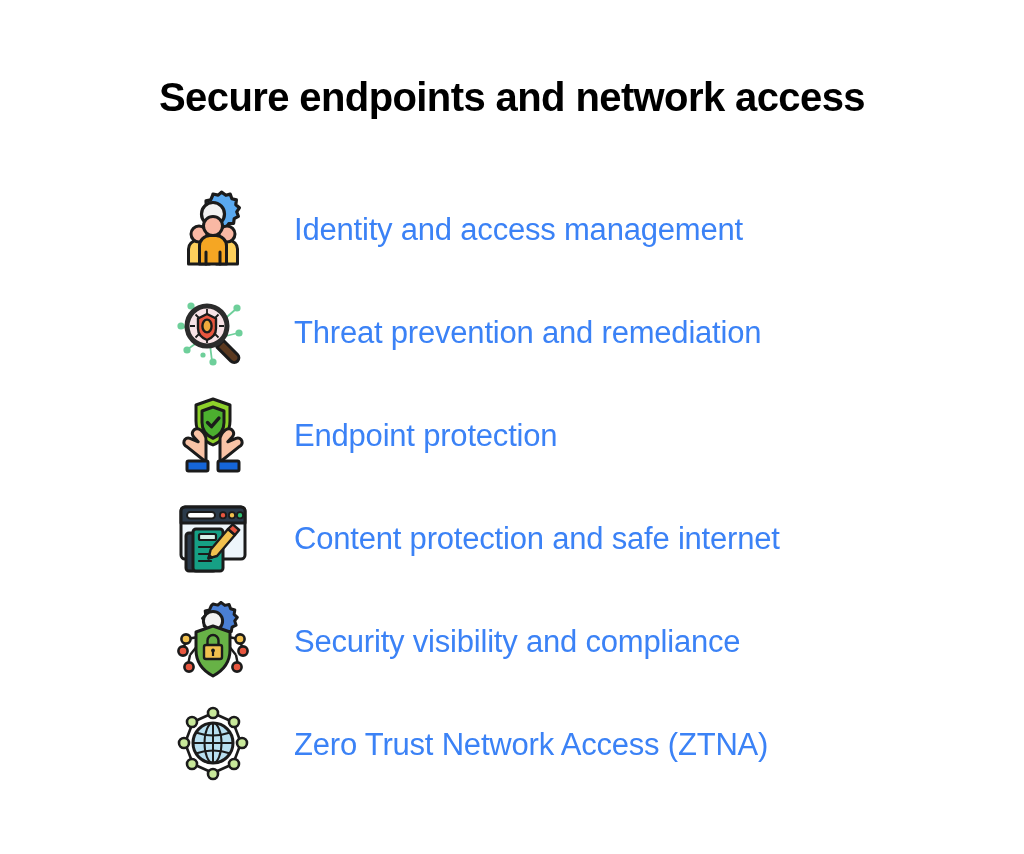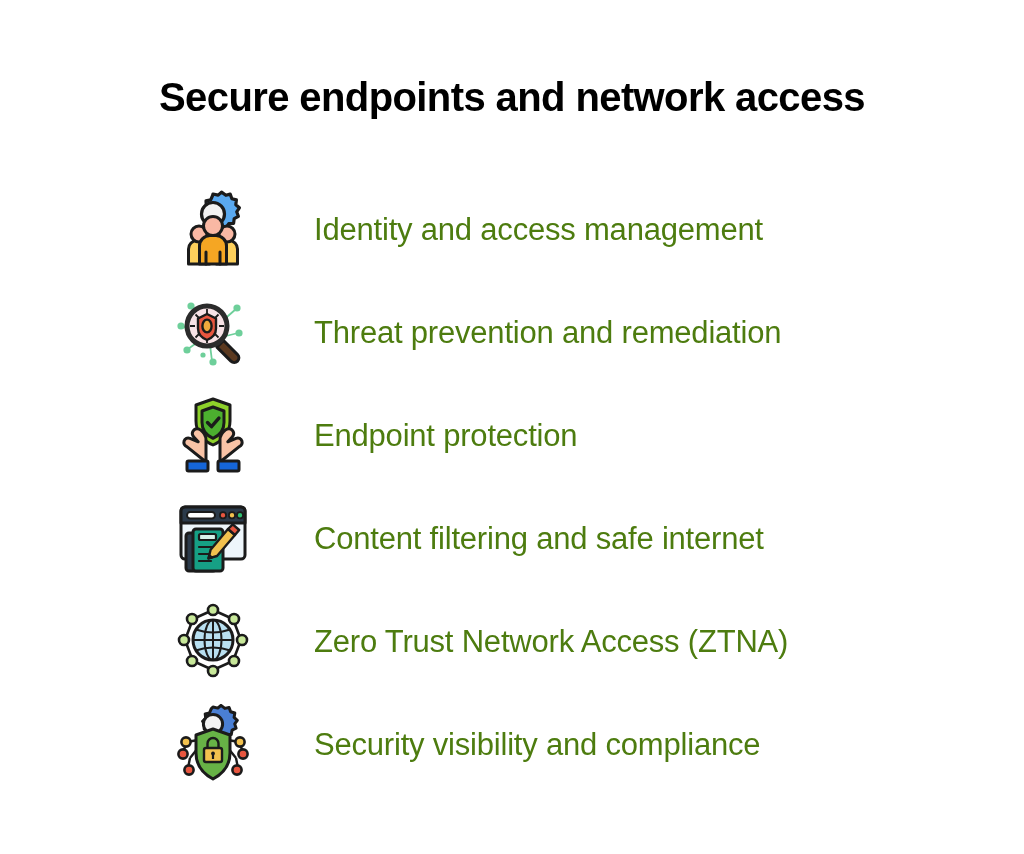--- a/index.html
+++ b/index.html
@@ -48,23 +48,23 @@
     min-width: 74px;
     height: 84px;
     display: flex;
     align-items: center;
     justify-content: center;
   }
   .feature-icon svg {
     display: block;
   }
   .feature-label {
-    margin-left: 64px;
+    margin-left: 44px;
     font-size: 31px;
-    color: #4d7c0f;
+    color: #3b82f6;
     letter-spacing: -0.2px;
     white-space: nowrap;
   }
 </style>
 </head>
 <body>
 
 <div class="slide">
 
   <div class="slide-title">Secure endpoints and network access</div>
@@ -168,21 +168,53 @@
             <path fill="none" d="M23 48 h18 M23 55 h18 M23 62 h12"></path>
           </g>
           <g stroke="#1b1b1b" stroke-width="2.4" stroke-linejoin="round" stroke-linecap="round">
             <path fill="#f2c14e" d="M52 30 l7 6 -18 21 -8.5 2.4 2.1-8.6 z"></path>
             <path fill="#e8563f" d="M52 30 l7 6 4.2-5 -6.4-5.6z"></path>
             <path fill="#1b1b1b" d="M34.6 50.8 l2.1-8.6 0 0" opacity="0"></path>
             <path fill="#f7f0d8" d="M32.5 59.4 l3.2-0.9 -2.3-2z"></path>
           </g>
         </svg>
       </span>
-      <span class="feature-label">Content filtering and safe internet</span>
+      <span class="feature-label">Content protection and safe internet</span>
+    </div>
+
+    <div class="feature-row">
+      <span class="feature-icon">
+        <svg width="74" height="82" viewBox="0 0 74 82">
+          <g stroke="#1b1b1b" stroke-width="2.4" fill="none">
+            <path d="M22 36 L11 38 M11 38 L7 48 M22 44 L14 54 M14 54 L12 64 M52 36 L63 38 M63 38 L67 48 M52 44 L60 54 M60 54 L62 64"></path>
+          </g>
+          <g stroke="#1b1b1b" stroke-width="2.6">
+            <circle fill="#f2c14e" cx="10" cy="38" r="4.6"></circle>
+            <circle fill="#e8563f" cx="7" cy="50" r="4.6"></circle>
+            <circle fill="#e8563f" cx="13" cy="66" r="4.6"></circle>
+            <circle fill="#f2c14e" cx="64" cy="38" r="4.6"></circle>
+            <circle fill="#e8563f" cx="67" cy="50" r="4.6"></circle>
+            <circle fill="#e8563f" cx="61" cy="66" r="4.6"></circle>
+          </g>
+          <g stroke="#1b1b1b" stroke-width="3" stroke-linejoin="round">
+            <path fill="#4a7fd4" d="M37 3 l4.8 1.1 3.2-2.7 3.9 3.0 4.2-0.9 1.5 4.2 4.2 1.3-0.7 4.4 3.2 2.9-2.6 3.6 1.4 4.2-4.0 2.0-0.8 4.3-4.4 0.2-2.6 3.5-4.0-1.8-3.9 2.1-2.8-3.4-4.3 0.2-1.1-4.3-4.0-1.9 1.1-4.2-2.7-3.4 3.1-3.1-0.5-4.4 4.3-1.0 1.7-4.0z"></path>
+            <circle fill="#f2f2f2" cx="37" cy="20" r="9.6"></circle>
+          </g>
+          <g stroke="#1b1b1b" stroke-width="3" stroke-linejoin="round">
+            <path fill="#67b246" d="M37 25 l17 6 v18 c0 13-8.6 21.5-17 26 -8.4-4.5-17-13-17-26 V31 z"></path>
+          </g>
+          <g stroke="#1b1b1b" stroke-width="2.4" stroke-linejoin="round">
+            <path fill="none" d="M31.5 44 v-4.5 a5.5 5.5 0 0 1 11 0 V44"></path>
+            <rect fill="#f2c14e" x="28" y="44" width="18" height="14" rx="2"></rect>
+            <circle fill="#1b1b1b" cx="37" cy="49.5" r="1.9" stroke="none"></circle>
+            <path fill="none" stroke-width="2.2" d="M37 51 v4"></path>
+          </g>
+        </svg>
+      </span>
+      <span class="feature-label">Security visibility and compliance</span>
     </div>
 
     <div class="feature-row">
       <span class="feature-icon">
         <svg width="74" height="80" viewBox="0 0 74 80">
           <g stroke="#1b1b1b" stroke-width="2.6" fill="none">
             <path d="M37 8 L57 17 M57 17 L65 38 M65 38 L57 59 M57 59 L37 68 M37 68 L17 59 M17 59 L9 38 M9 38 L17 17 M17 17 L37 8"></path>
           </g>
           <g stroke="#1b1b1b" stroke-width="3" stroke-linejoin="round">
             <circle fill="#b8dff0" cx="37" cy="38" r="20"></circle>
@@ -202,46 +234,14 @@
             <circle cx="37" cy="69" r="5"></circle>
             <circle cx="16" cy="59" r="5"></circle>
             <circle cx="8" cy="38" r="5"></circle>
             <circle cx="16" cy="17" r="5"></circle>
           </g>
         </svg>
       </span>
       <span class="feature-label">Zero Trust Network Access (ZTNA)</span>
     </div>
 
-    <div class="feature-row">
-      <span class="feature-icon">
-        <svg width="74" height="82" viewBox="0 0 74 82">
-          <g stroke="#1b1b1b" stroke-width="2.4" fill="none">
-            <path d="M22 36 L11 38 M11 38 L7 48 M22 44 L14 54 M14 54 L12 64 M52 36 L63 38 M63 38 L67 48 M52 44 L60 54 M60 54 L62 64"></path>
-          </g>
-          <g stroke="#1b1b1b" stroke-width="2.6">
-            <circle fill="#f2c14e" cx="10" cy="38" r="4.6"></circle>
-            <circle fill="#e8563f" cx="7" cy="50" r="4.6"></circle>
-            <circle fill="#e8563f" cx="13" cy="66" r="4.6"></circle>
-            <circle fill="#f2c14e" cx="64" cy="38" r="4.6"></circle>
-            <circle fill="#e8563f" cx="67" cy="50" r="4.6"></circle>
-            <circle fill="#e8563f" cx="61" cy="66" r="4.6"></circle>
-          </g>
-          <g stroke="#1b1b1b" stroke-width="3" stroke-linejoin="round">
-            <path fill="#4a7fd4" d="M37 3 l4.8 1.1 3.2-2.7 3.9 3.0 4.2-0.9 1.5 4.2 4.2 1.3-0.7 4.4 3.2 2.9-2.6 3.6 1.4 4.2-4.0 2.0-0.8 4.3-4.4 0.2-2.6 3.5-4.0-1.8-3.9 2.1-2.8-3.4-4.3 0.2-1.1-4.3-4.0-1.9 1.1-4.2-2.7-3.4 3.1-3.1-0.5-4.4 4.3-1.0 1.7-4.0z"></path>
-            <circle fill="#f2f2f2" cx="37" cy="20" r="9.6"></circle>
-          </g>
-          <g stroke="#1b1b1b" stroke-width="3" stroke-linejoin="round">
-            <path fill="#67b246" d="M37 25 l17 6 v18 c0 13-8.6 21.5-17 26 -8.4-4.5-17-13-17-26 V31 z"></path>
-          </g>
-          <g stroke="#1b1b1b" stroke-width="2.4" stroke-linejoin="round">
-            <path fill="none" d="M31.5 44 v-4.5 a5.5 5.5 0 0 1 11 0 V44"></path>
-            <rect fill="#f2c14e" x="28" y="44" width="18" height="14" rx="2"></rect>
-            <circle fill="#1b1b1b" cx="37" cy="49.5" r="1.9" stroke="none"></circle>
-            <path fill="none" stroke-width="2.2" d="M37 51 v4"></path>
-          </g>
-        </svg>
-      </span>
-      <span class="feature-label">Security visibility and compliance</span>
-    </div>
-
   </div>
 </div>
 
 </body></html>

